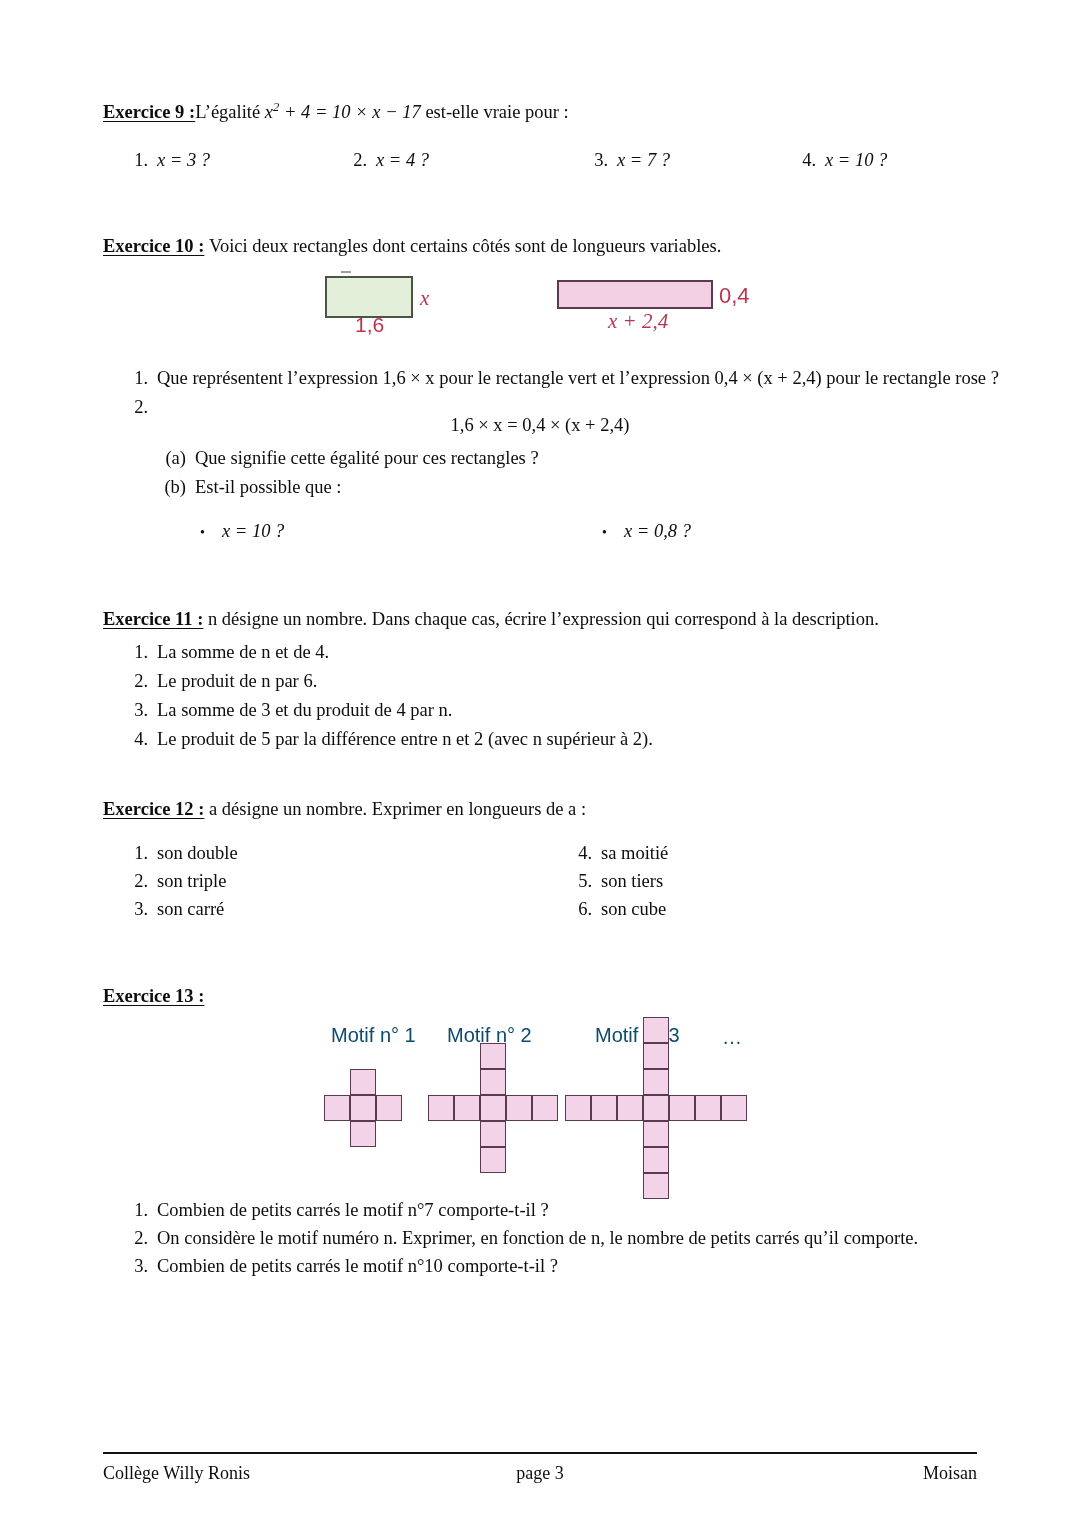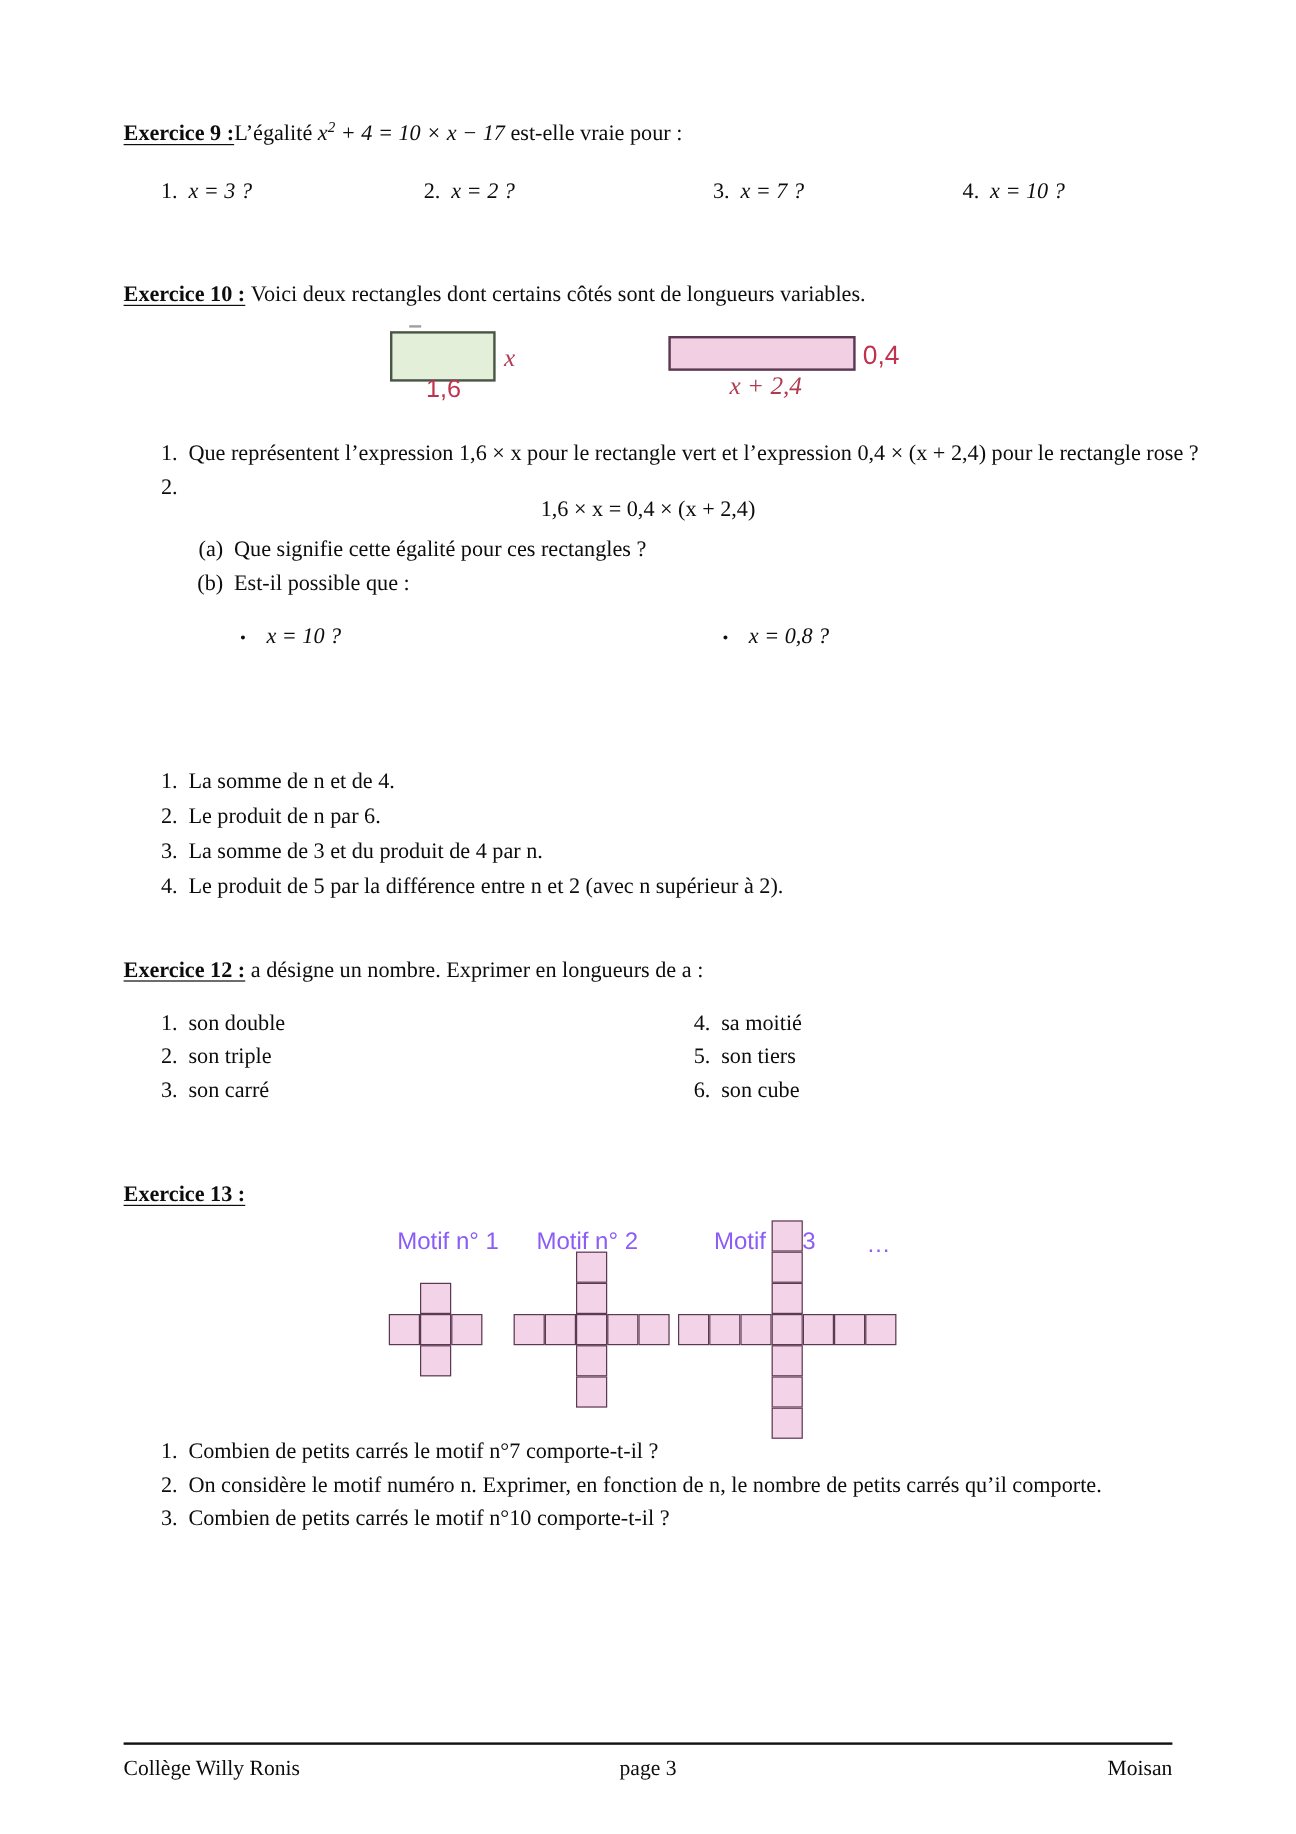--- a/index.html
+++ b/index.html
@@ -71,21 +71,21 @@
     color: #c0334f;
     font-family: "Liberation Sans", sans-serif;
   }
 
   
   .motifs { position: absolute; left: 0; top: 0; }
   .motif-label {
     position: absolute;
     font-family: "Liberation Sans", sans-serif;
     font-size: 20px;
-    color: #8b5cf6;
+    color: #0c4a6e;
     white-space: nowrap;
   }
   .sq {
     position: absolute;
     background: #f3d3e8;
     border: 1.7px solid #5a3a52;
     box-sizing: border-box;
   }
 
   .footer-rule {
@@ -111,21 +111,21 @@
 
   <div class="blk txt" style="left:122px; top:148px;">
     <span class="row">
         <span class="num">1.</span>
         <span class="it">x = 3 ?</span>
       </span>
   </div>
   <div class="blk txt" style="left:341px; top:148px;">
     <span class="row">
         <span class="num">2.</span>
-        <span class="it">x = 2 ?</span>
+        <span class="it">x = 4 ?</span>
       </span>
   </div>
   <div class="blk txt" style="left:582px; top:148px;">
     <span class="row">
         <span class="num">3.</span>
         <span class="it">x = 7 ?</span>
       </span>
   </div>
   <div class="blk txt" style="left:790px; top:148px;">
     <span class="row">
@@ -182,20 +182,23 @@
         <span class="it">x = 10 ?</span>
       </span>
   </div>
   <div class="blk txt" style="left:602px; top:519px;">
     <span class="row">
         <span class="bullet">•</span>
         <span class="it">x = 0,8 ?</span>
       </span>
   </div>
 
+  <div class="blk txt" style="left:103px; top:607px; width:900px;">
+    <span class="ex-head">Exercice 11 :</span>&nbsp;<span>n désigne un nombre. Dans chaque cas, écrire l’expression qui correspond à la description.</span>
+  </div>
 
   <div class="blk txt" style="left:122px; top:640px; width:880px;">
     <span class="row">
         <span class="num">1.</span>
         <span>La somme de n et de 4.</span>
       </span>
   </div>
   <div class="blk txt" style="left:122px; top:669px; width:880px;">
     <span class="row">
         <span class="num">2.</span>

